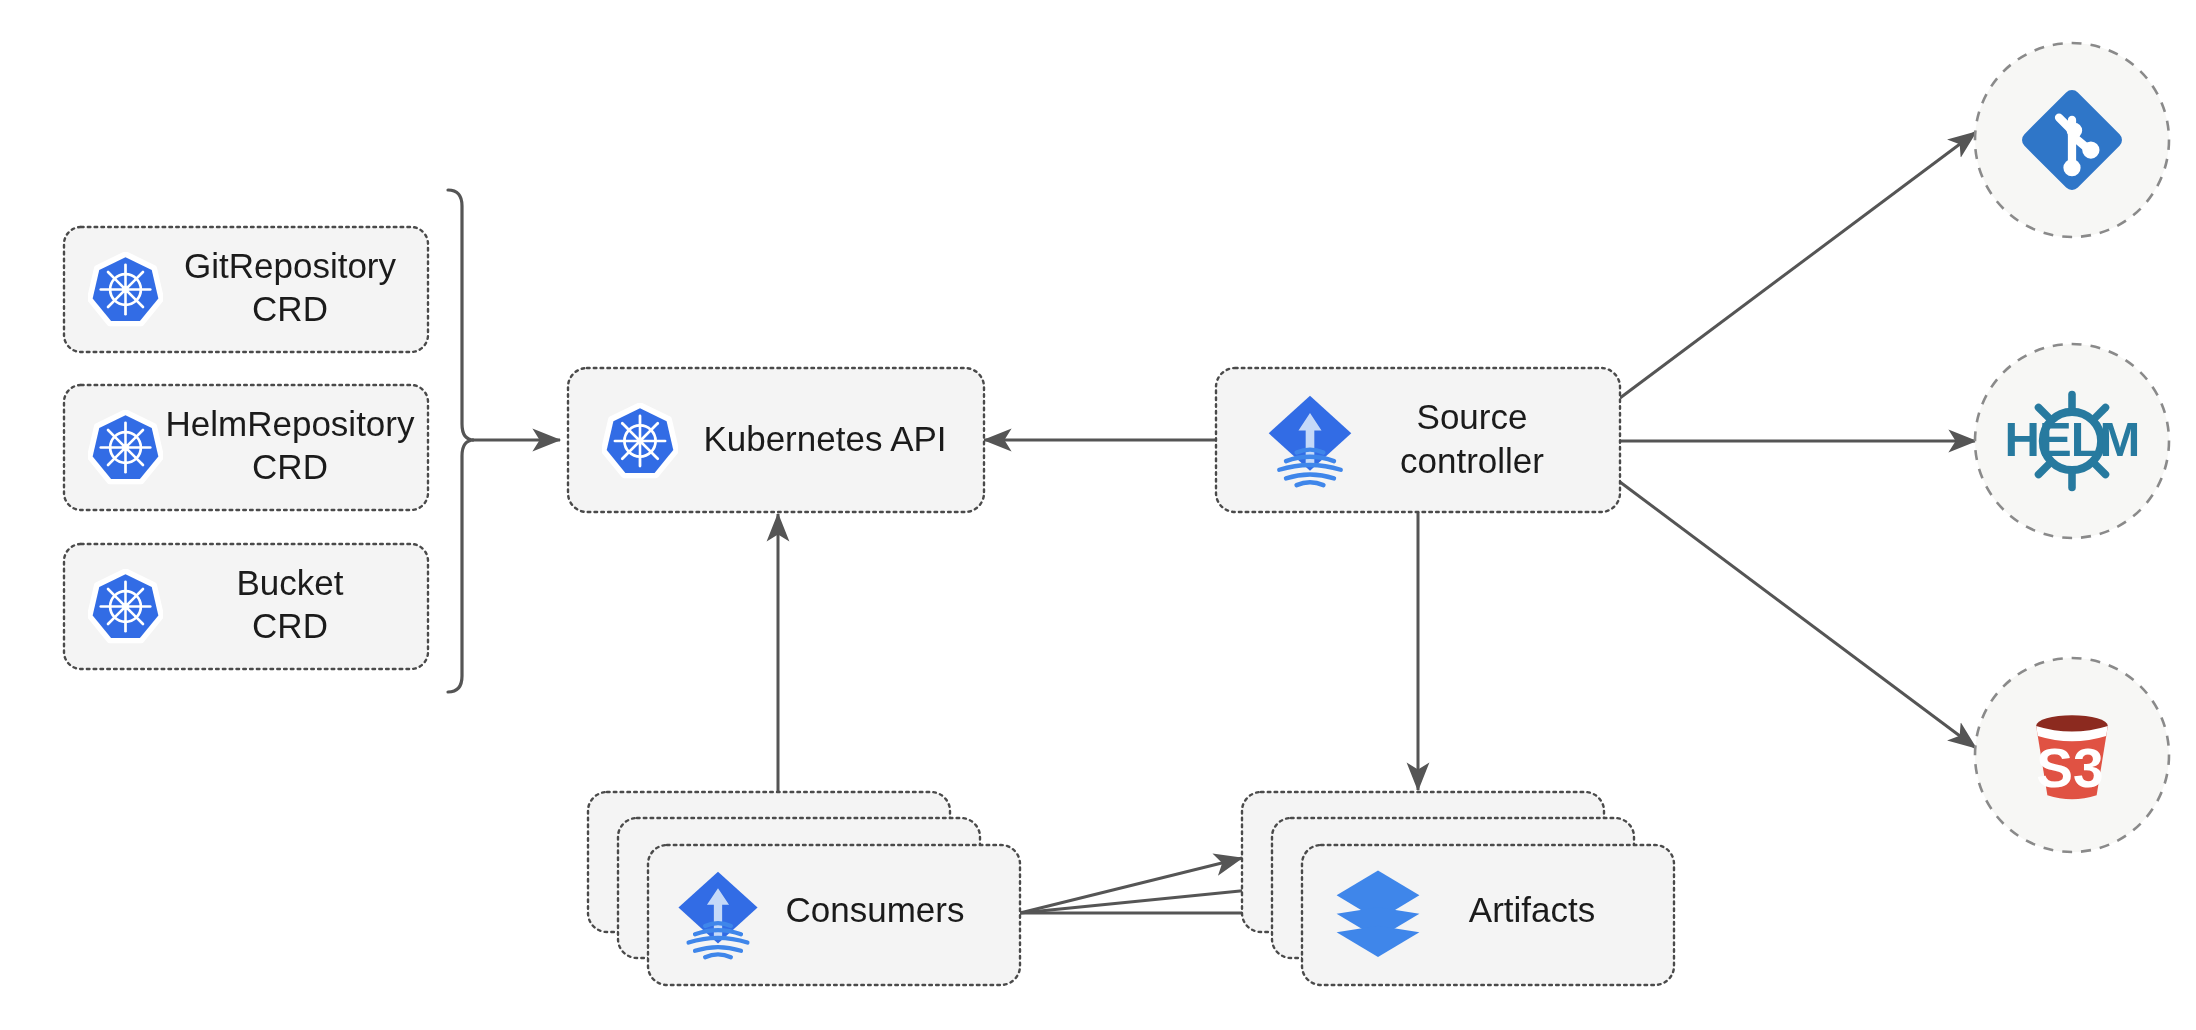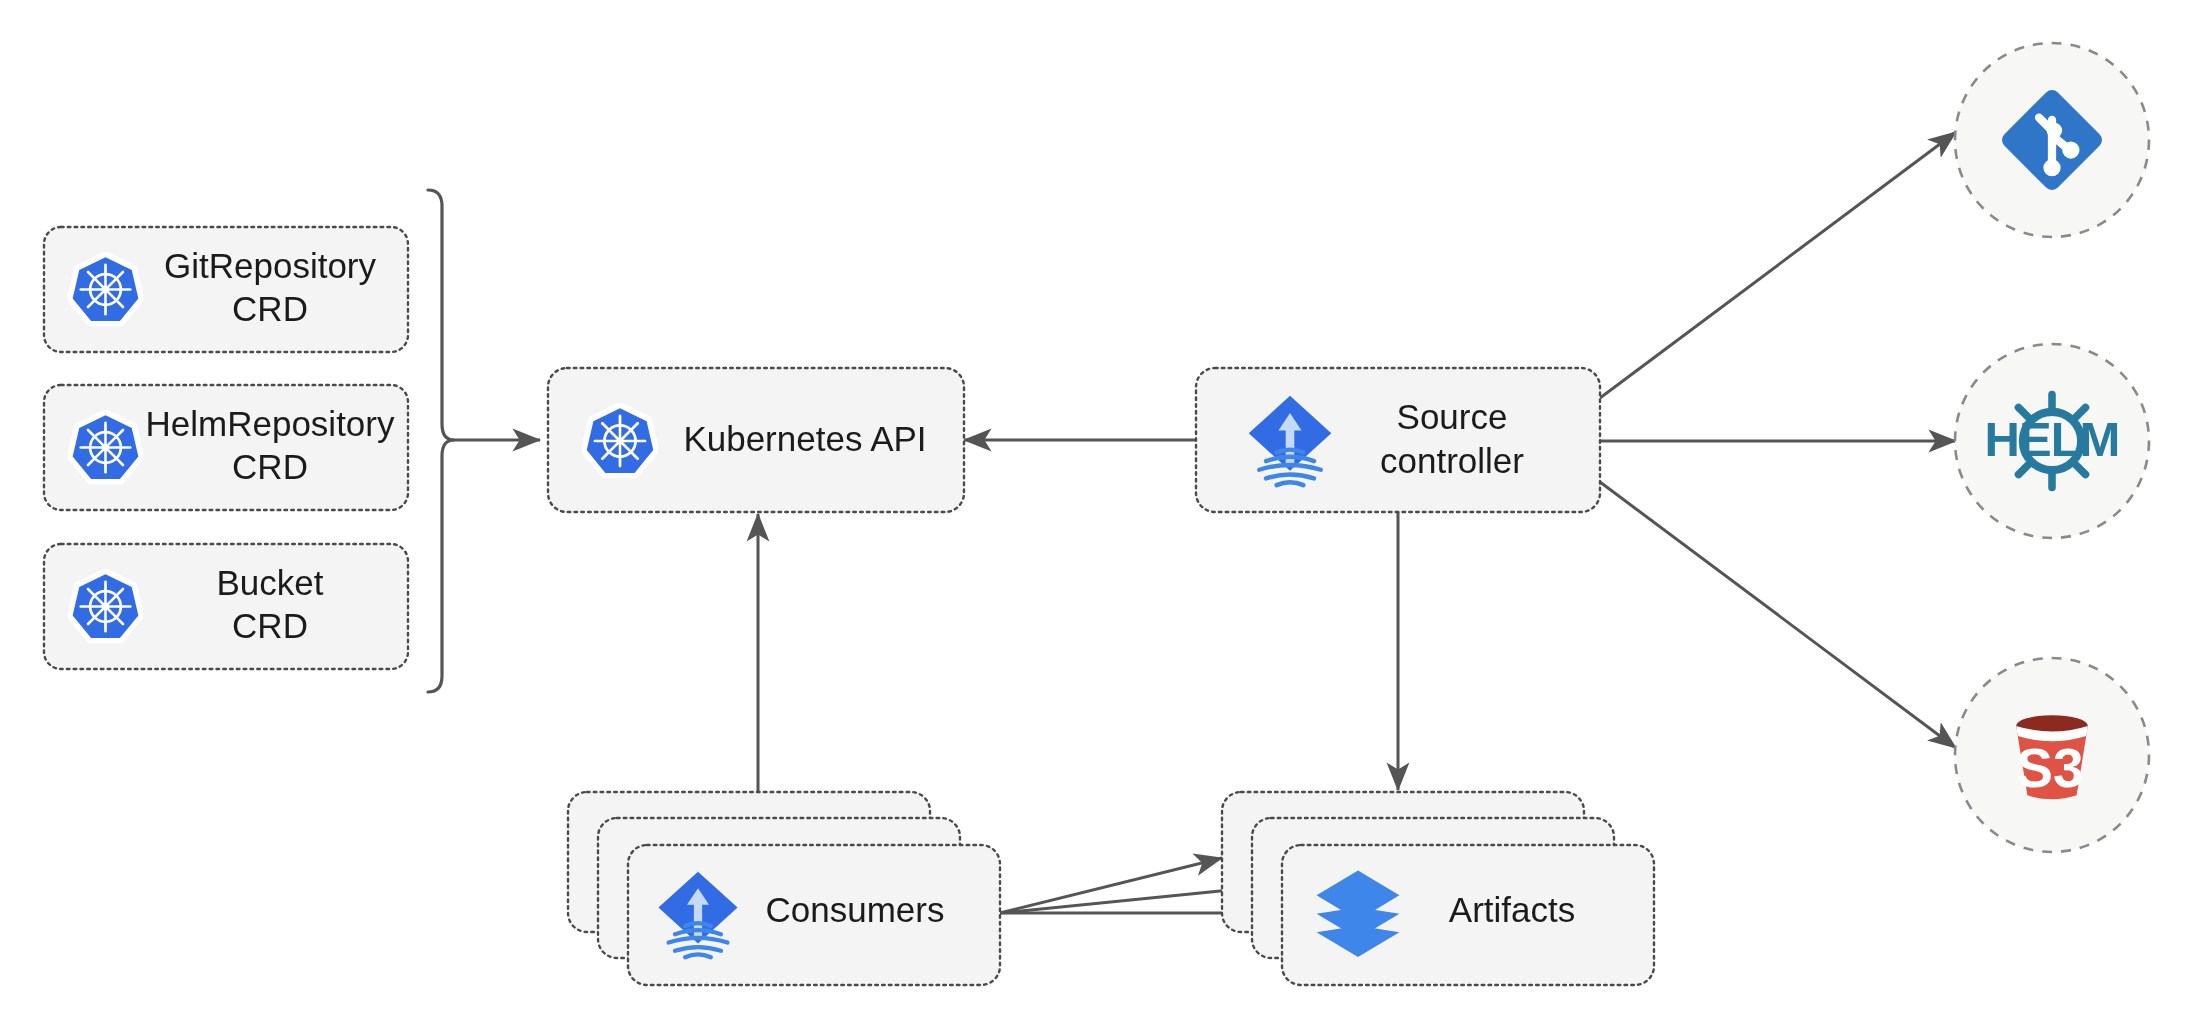--- a/index.html
+++ b/index.html
@@ -10,20 +10,21 @@
   body {
     width: 2196px;
     height: 1030px;
     font-family: "Liberation Sans", sans-serif;
     overflow: hidden;
   }
   #diagram-root {
     position: relative;
     width: 1860px;
     height: 1030px;
+    margin-left: 20px;
   }
   svg.canvas {
     position: absolute;
     top: 0;
     left: 0;
     width: 2196px;
     height: 1030px;
   }
   .node-label {
     font-family: "Liberation Sans", sans-serif;

